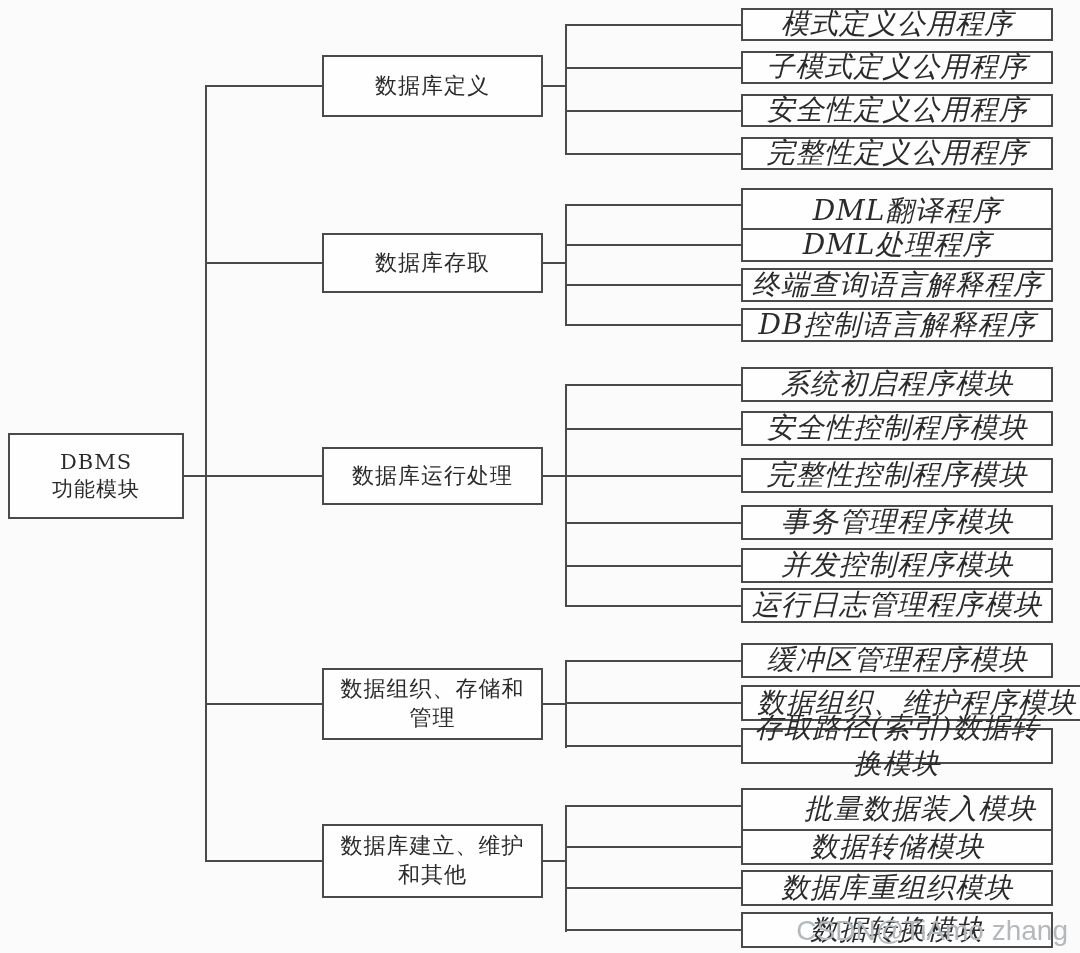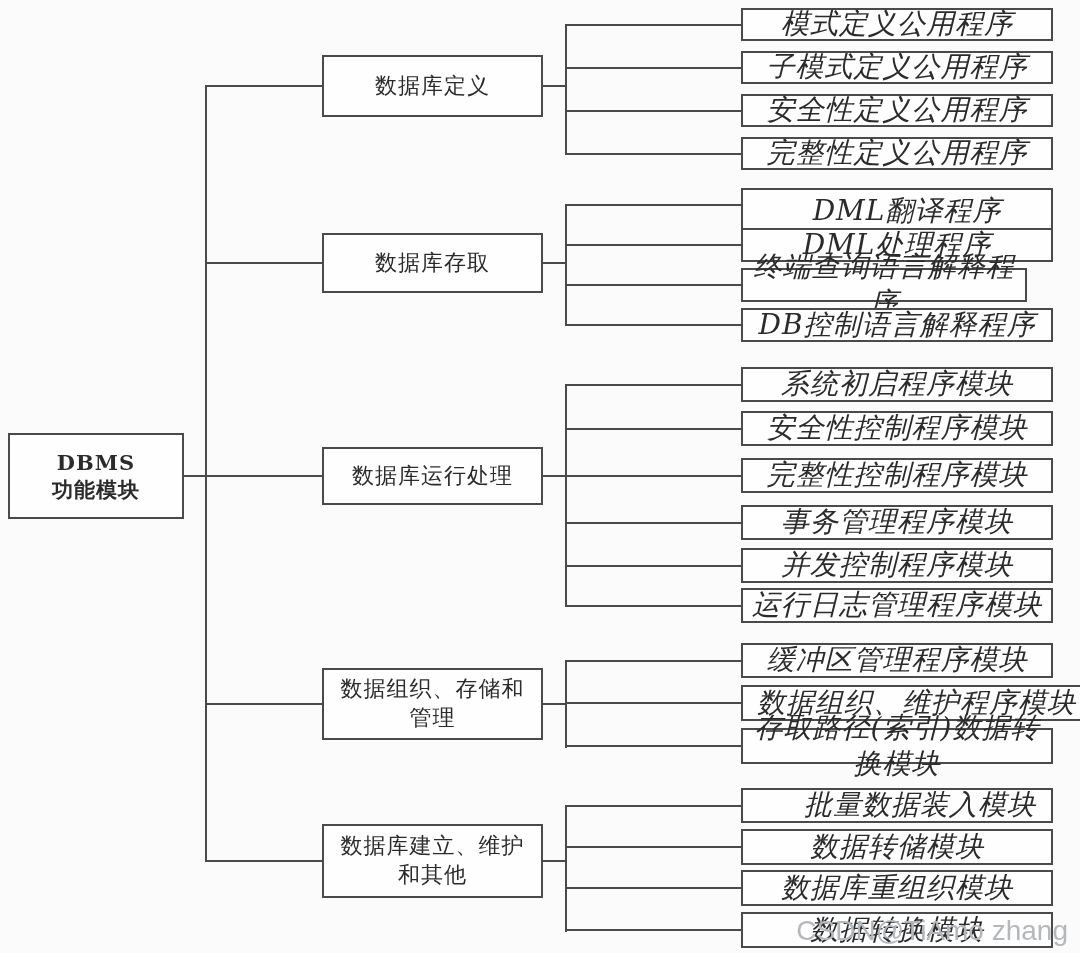--- a/index.html
+++ b/index.html
@@ -25,21 +25,21 @@
     display: flex;
     flex-direction: column;
     align-items: center;
     justify-content: center;
     text-align: center;
     line-height: 1.3;
     letter-spacing: 1px;
   }
   .node.leaf  { font-size: 28px; font-style: italic; }
   .node.mid   { font-size: 22px; }
-  .node.root  { font-size: 21px; font-weight: bold; }
+  .node.root  { font-size: 21px; }
   .hline, .vline {
     position: absolute;
     background: var(--line, #4a4a4a);
   }
   .hline { height: 2px; }
   .vline { width: 2px; }
   .watermark {
     position: absolute;
     right: 12px;
     bottom: 6px;
@@ -92,21 +92,21 @@
     <div class="vline" style="left: 565px; top: 204px; height: 122px;"></div>
     <div class="hline" style="left: 566px; top: 204px; width: 175px;"></div>
     <div class="node leaf" style="left: 741px; top: 188px; width: 312px; height: 46px; padding-left: 20px;">
       <div>DML翻译程序</div>
     </div>
     <div class="hline" style="left: 566px; top: 244px; width: 175px;"></div>
     <div class="node leaf" style="left: 741px; top: 228px; width: 312px; height: 34px;">
       <div>DML处理程序</div>
     </div>
     <div class="hline" style="left: 566px; top: 284px; width: 175px;"></div>
-    <div class="node leaf" style="left: 741px; top: 268px; width: 286px; height: 34px;">
+    <div class="node leaf" style="left: 741px; top: 268px; width: 312px; height: 34px;">
       <div>终端查询语言解释程序</div>
     </div>
     <div class="hline" style="left: 566px; top: 324px; width: 175px;"></div>
     <div class="node leaf" style="left: 741px; top: 308px; width: 312px; height: 34px;">
       <div>DB控制语言解释程序</div>
     </div>
     <div class="hline" style="left: 206px; top: 475px; width: 116px;"></div>
     <div class="node mid" style="left: 322px; top: 447px; width: 221px; height: 58px;">
       <div>数据库运行处理</div>
     </div>
@@ -156,21 +156,21 @@
       <div>存取路径(索引)数据转换模块</div>
     </div>
     <div class="hline" style="left: 206px; top: 860px; width: 116px;"></div>
     <div class="node mid" style="left: 322px; top: 824px; width: 221px; height: 74px;">
       <div>数据库建立、维护</div>
       <div>和其他</div>
     </div>
     <div class="hline" style="left: 543px; top: 860px; width: 23px;"></div>
     <div class="vline" style="left: 565px; top: 805px; height: 127px;"></div>
     <div class="hline" style="left: 566px; top: 805px; width: 175px;"></div>
-    <div class="node leaf" style="left: 741px; top: 788px; width: 312px; height: 35px; padding-left: 46px;">
+    <div class="node leaf" style="left: 741px; top: 788px; width: 312px; height: 43px; padding-left: 46px;">
       <div>批量数据装入模块</div>
     </div>
     <div class="hline" style="left: 566px; top: 846px; width: 175px;"></div>
     <div class="node leaf" style="left: 741px; top: 829px; width: 312px; height: 36px;">
       <div>数据转储模块</div>
     </div>
     <div class="hline" style="left: 566px; top: 887px; width: 175px;"></div>
     <div class="node leaf" style="left: 741px; top: 870px; width: 312px; height: 36px;">
       <div>数据库重组织模块</div>
     </div>

